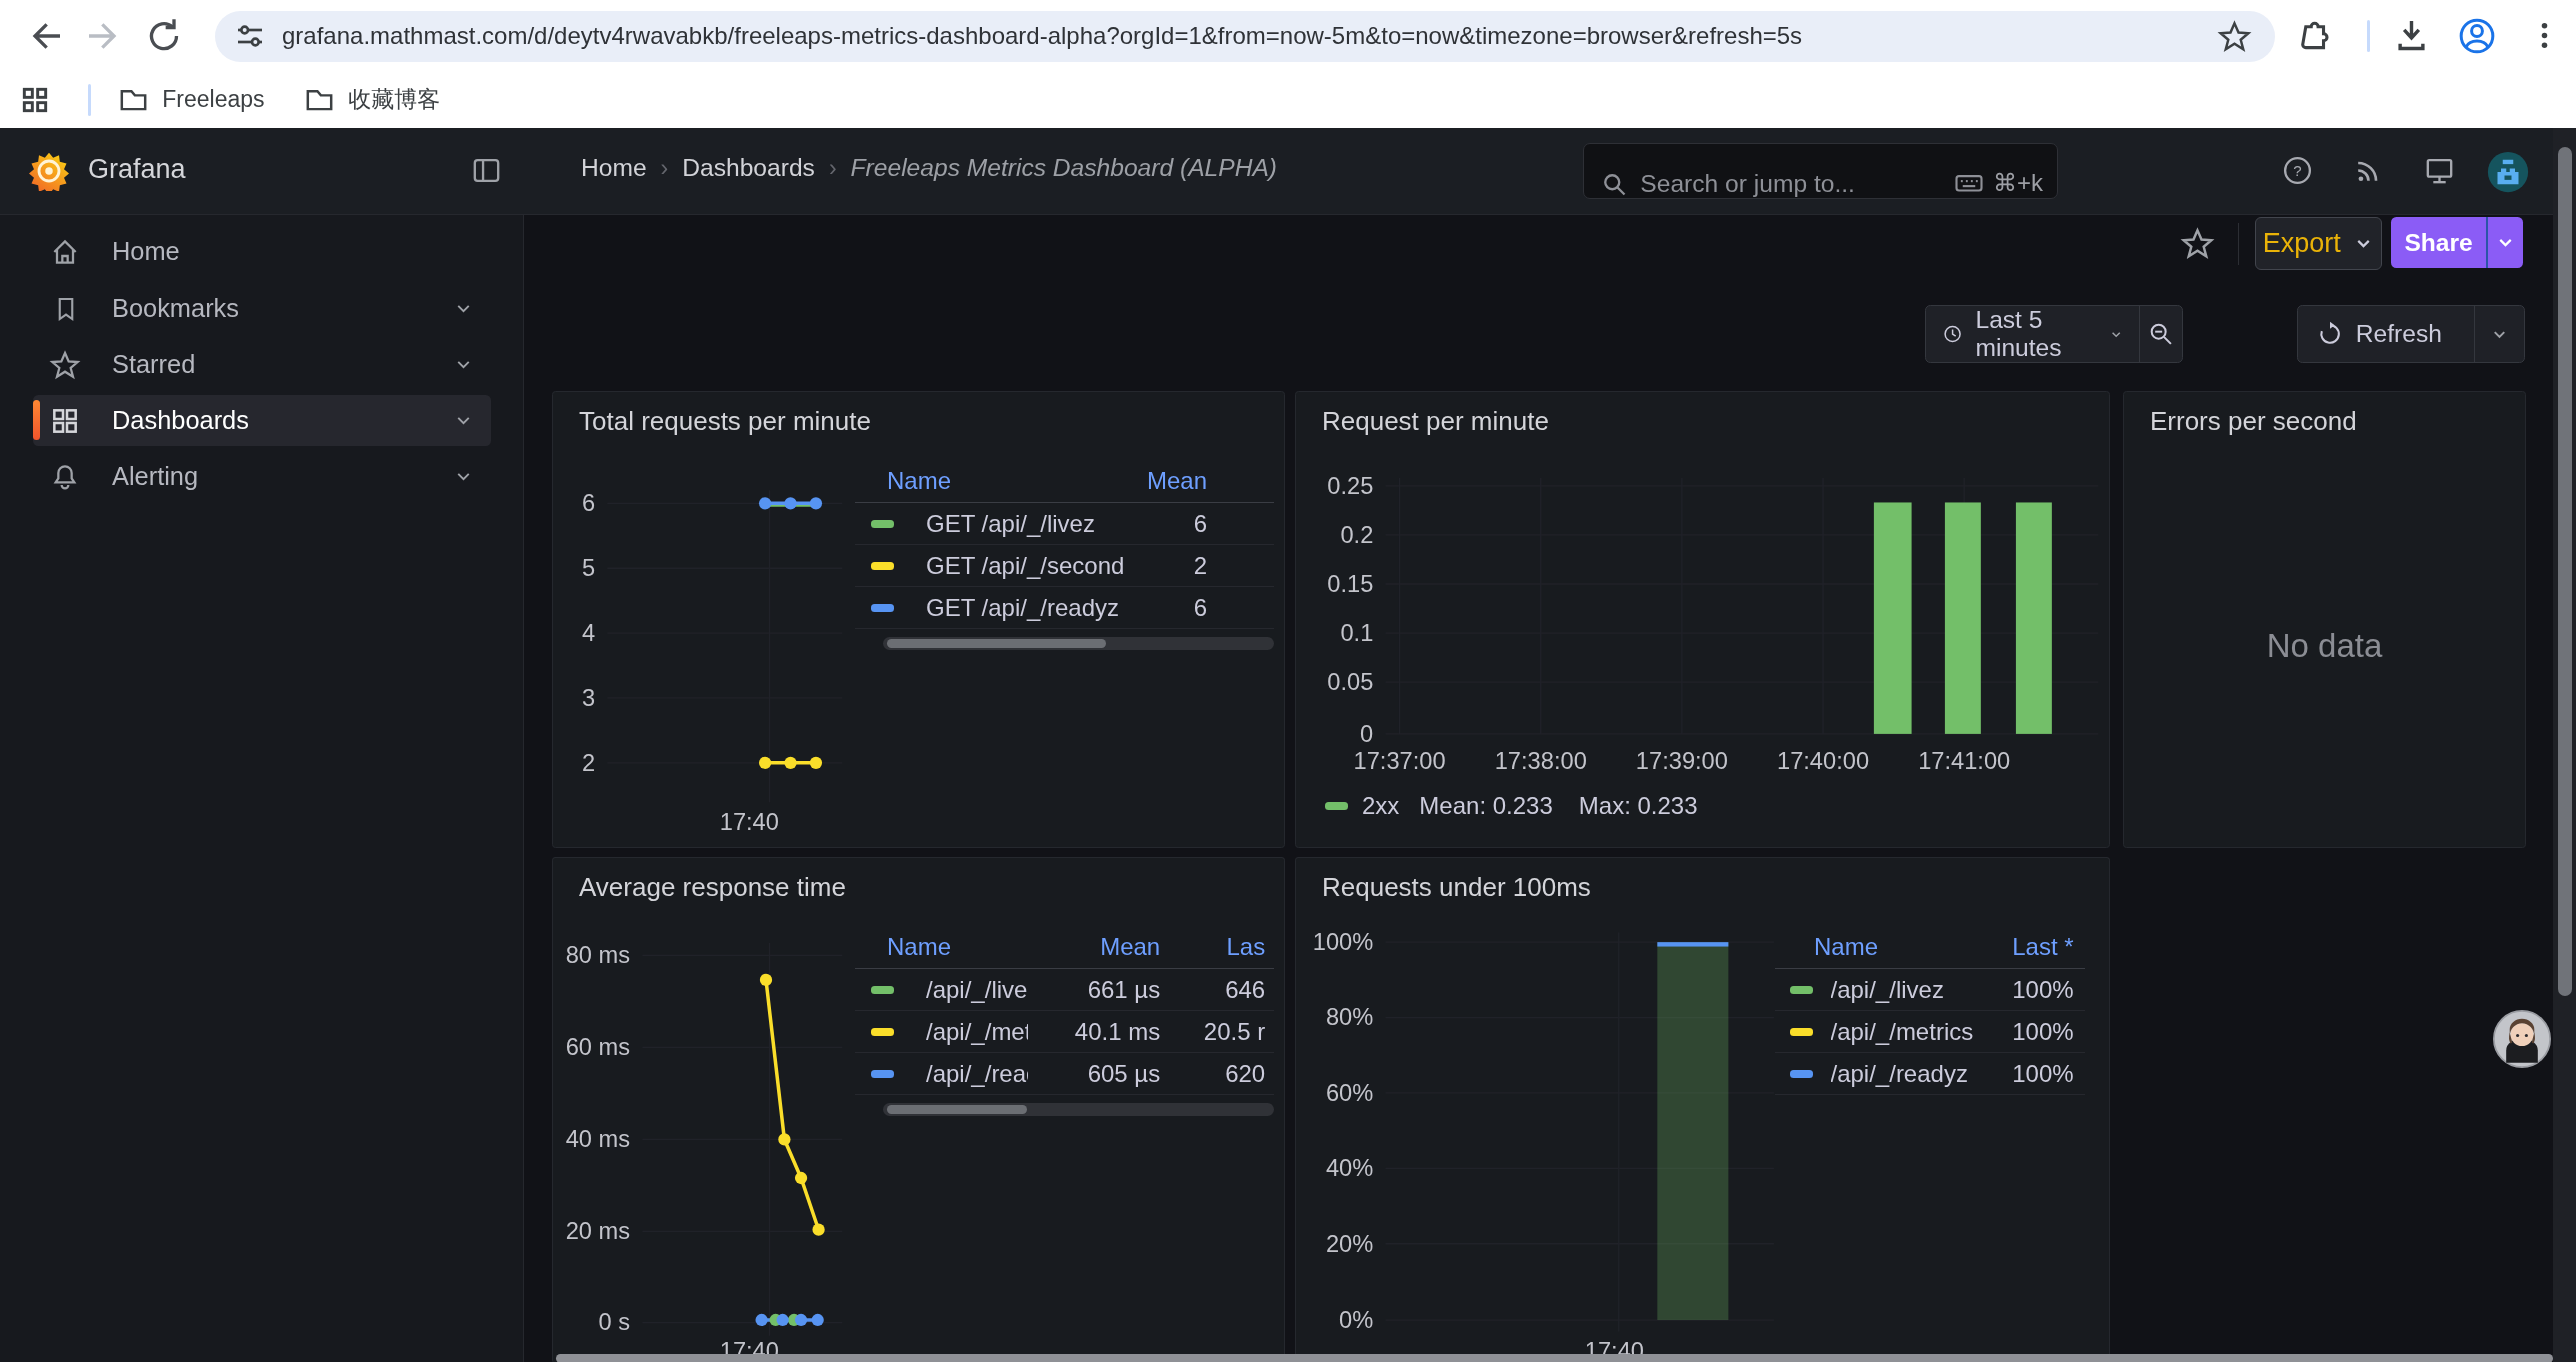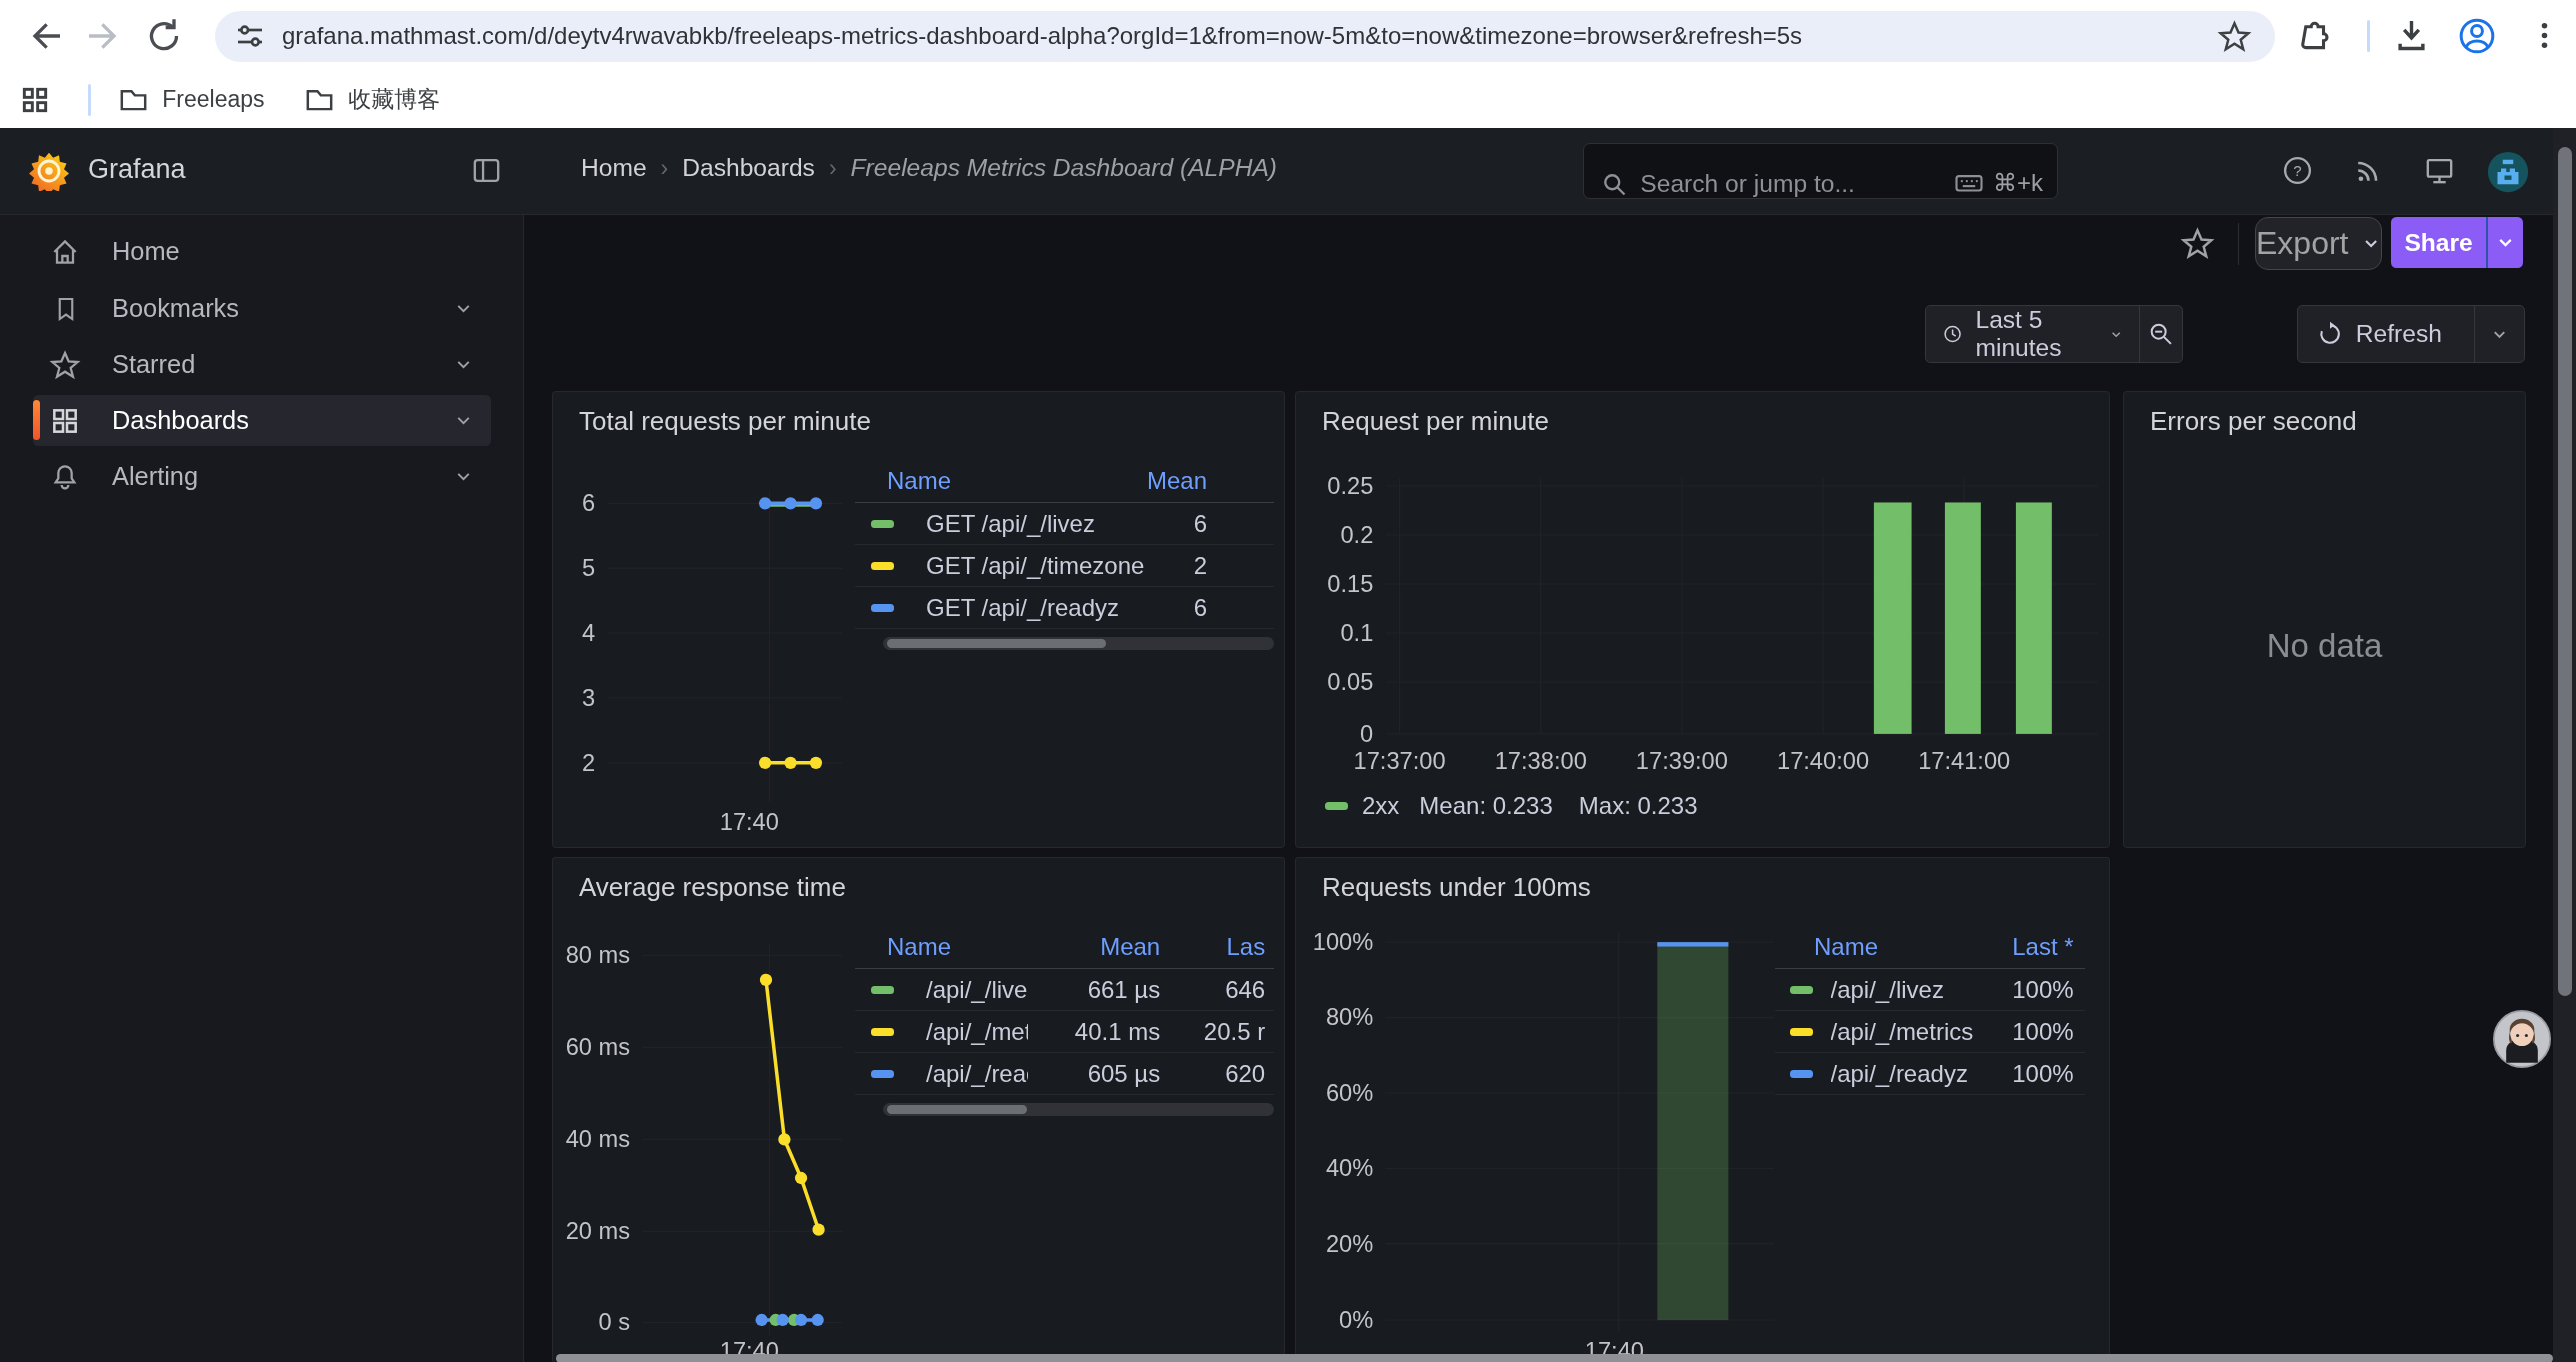--- a/index.html
+++ b/index.html
@@ -23,21 +23,21 @@
   .crumb{font-size:24.6px;color:#d2d3d8;}
   .crumb.current{color:#9da0a6;font-style:italic;}
   .crumb-sep{font-size:23px;color:#64666d;margin:0 14px;}
   .searchbox{position:absolute;left:1583px;top:15px;width:473px;height:54px;background:#101114;border:0.9px solid #2e3036;border-radius:7px;display:flex;align-items:flex-end;color:#8e9097;}
   .side-item{position:absolute;left:33px;width:458px;height:51px;display:flex;align-items:center;border-radius:5.3px;color:#b6b8c0;font-size:25.4px;}
   .side-item .lbl{margin-left:46px;}
   .side-item.active{background:#26272e;color:#ffffff;}
   .accent-bar{position:absolute;left:0;top:5.3px;width:7px;height:40px;border-radius:3.5px;background:linear-gradient(180deg,#ff8833,#f0542c);}
   .chev{margin-left:auto;margin-right:17.5px;color:#9fa2a8;}
   
-  .btn-outline{position:absolute;height:51px;background:#212329;border:0.9px solid #42454d;border-radius:13px;display:flex;align-items:center;justify-content:center;color:#a3a3a3;font-size:32px;gap:12.3px;}
+  .btn-outline{position:absolute;height:51px;background:#212329;border:0.9px solid #42454d;border-radius:6px;display:flex;align-items:center;justify-content:center;color:#eab308;font-size:27px;gap:12.3px;}
   .btn-blue{position:absolute;height:51px;background:#8b5cf6;border-radius:5.3px;display:flex;align-items:center;color:#ffffff;font-size:24.6px;font-weight:bold;}
   .tgroup{position:absolute;height:56px;background:#1f2127;border:0.9px solid #34373e;border-radius:5.3px;display:flex;align-items:center;color:#ccccdc;font-size:24.6px;}
   .tg-div{width:0.9px;height:100%;background:#34373e;}
   
   .panel{position:absolute;background:#181b1f;border:0.9px solid #25282e;border-radius:3.5px;}
   .ptitle{position:absolute;left:26px;top:14px;font-size:26px;font-weight:500;color:#d4d5da;white-space:nowrap;}
   .nodata{position:absolute;left:0;right:0;text-align:center;font-size:33px;color:#8b8d94;}
   .tick{fill:#c3c4cb;font-size:27px;font-family:"Liberation Sans",sans-serif;}
   .leg{position:absolute;font-size:24px;color:#ccccdc;}
   .lrow{display:flex;align-items:center;height:41px;border-bottom:0.9px solid #26282e;}
@@ -377,21 +377,21 @@
         <span class="lname">Name</span>
         <span class="colR" style="padding-right:67px;">Mean</span>
       </div>
       <div class="lrow">
         <span class="dash dg"></span>
         <span class="lname">GET /api/_/livez</span>
         <span class="colR" style="padding-right:67px;">6</span>
       </div>
       <div class="lrow">
         <span class="dash dy"></span>
-        <span class="lname">GET /api/_/timezone</span>
+        <span class="lname">GET /api/_/second</span>
         <span class="colR" style="padding-right:67px;">2</span>
       </div>
       <div class="lrow">
         <span class="dash db"></span>
         <span class="lname">GET /api/_/readyz</span>
         <span class="colR" style="padding-right:67px;">6</span>
       </div>
     </div>
     <div class="hsb" style="left:330px;top:245px;width:391px;">
         <span class="thumb" style="left:4.4px;width:219px;"></span>

